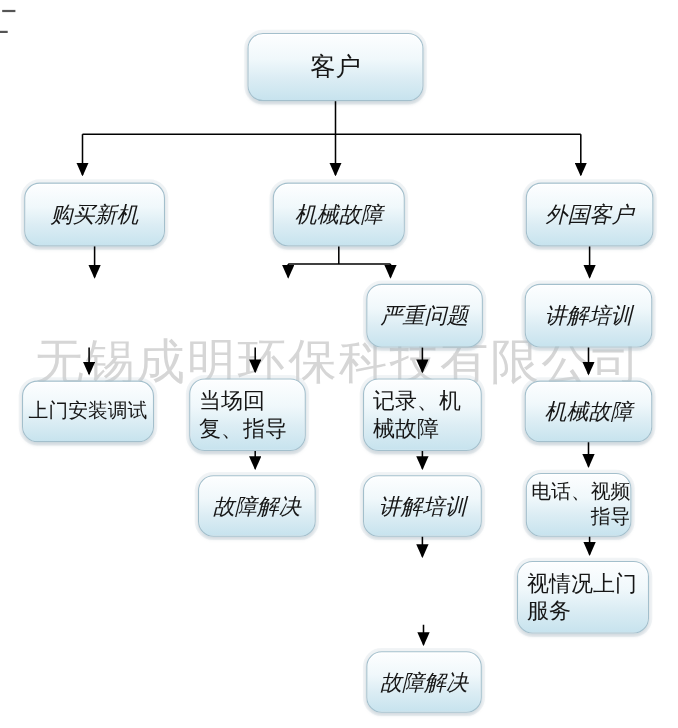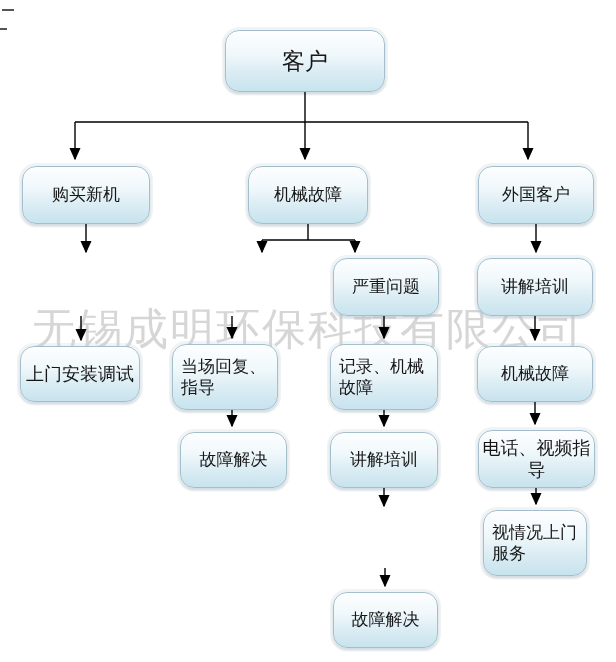--- a/index.html
+++ b/index.html
@@ -12,26 +12,26 @@
     font-size:44px;letter-spacing:2px;text-align:center;white-space:nowrap;
     color:rgba(128,128,128,0.32);font-family:Liberation Serif, serif;
     user-select:none;
   }
   .node{
     position:absolute;z-index:2;box-sizing:border-box;
     display:flex;align-items:center;justify-content:center;
     border:1px solid #a3bfcc;border-radius:14px;color:#161616;
     background:linear-gradient(180deg,#fdfeff 0%,#f0f8fb 38%,#dcedf4 66%,#c7e3ee 100%);
     box-shadow:0 0 0 3px rgba(205,216,222,0.28),0 2px 3px rgba(130,150,160,0.35),inset 0 1px 1px #ffffff;
-    text-align:center;line-height:1.25;
+    text-align:right;line-height:1.25;
   }
   .node--title{font-size:23px;}
-  .node--std{font-size:17px;}
+  .node--std{font-size:20px;font-style:italic;}
   .node--sm{font-size:18px;}
-  .node--wrap{font-size:17px;justify-content:flex-start;text-align:left;padding:0 8px;}
+  .node--wrap{font-size:20px;justify-content:flex-start;text-align:left;padding:0 8px;}
   svg.edges{position:absolute;left:0;top:0;z-index:3;pointer-events:none;}
   .crop-mark{position:absolute;background:#555;z-index:4;}
   .crop-mark.m1{left:2px;top:9px;width:12px;height:2px;}
   .crop-mark.m2{left:0;top:28px;width:7px;height:2px;}
 </style>
 </head>
 <body>
 
 <div id="stage">
 
@@ -73,25 +73,25 @@
   <div class="node node--std" style="left:477px;top:346px;width:116px;height:56px">
     <span>机械故障</span>
   </div>
 
   <div class="node node--std" style="left:180px;top:432px;width:107px;height:56px">
     <span>故障解决</span>
   </div>
   <div class="node node--std" style="left:330px;top:432px;width:108px;height:56px">
     <span>讲解培训</span>
   </div>
-  <div class="node node--sm" style="left:478px;top:430px;width:117px;height:58px">
+  <div class="node node--sm" style="left:478px;top:430px;width:96px;height:58px">
     <span>电话、视频指导</span>
   </div>
 
-  <div class="node node--wrap" style="left:483px;top:510px;width:104px;height:66px">
+  <div class="node node--wrap" style="left:470px;top:510px;width:120px;height:66px">
     <span>视情况上门服务</span>
   </div>
 
   <div class="node node--std" style="left:333px;top:592px;width:105px;height:56px">
     <span>故障解决</span>
   </div>
 
   <svg class="edges" width="616" height="662" viewBox="0 0 616 662">
     <defs>
       <marker id="arrow" viewBox="0 0 9 8" refX="8" refY="4" markerWidth="9" markerHeight="8" orient="auto">

